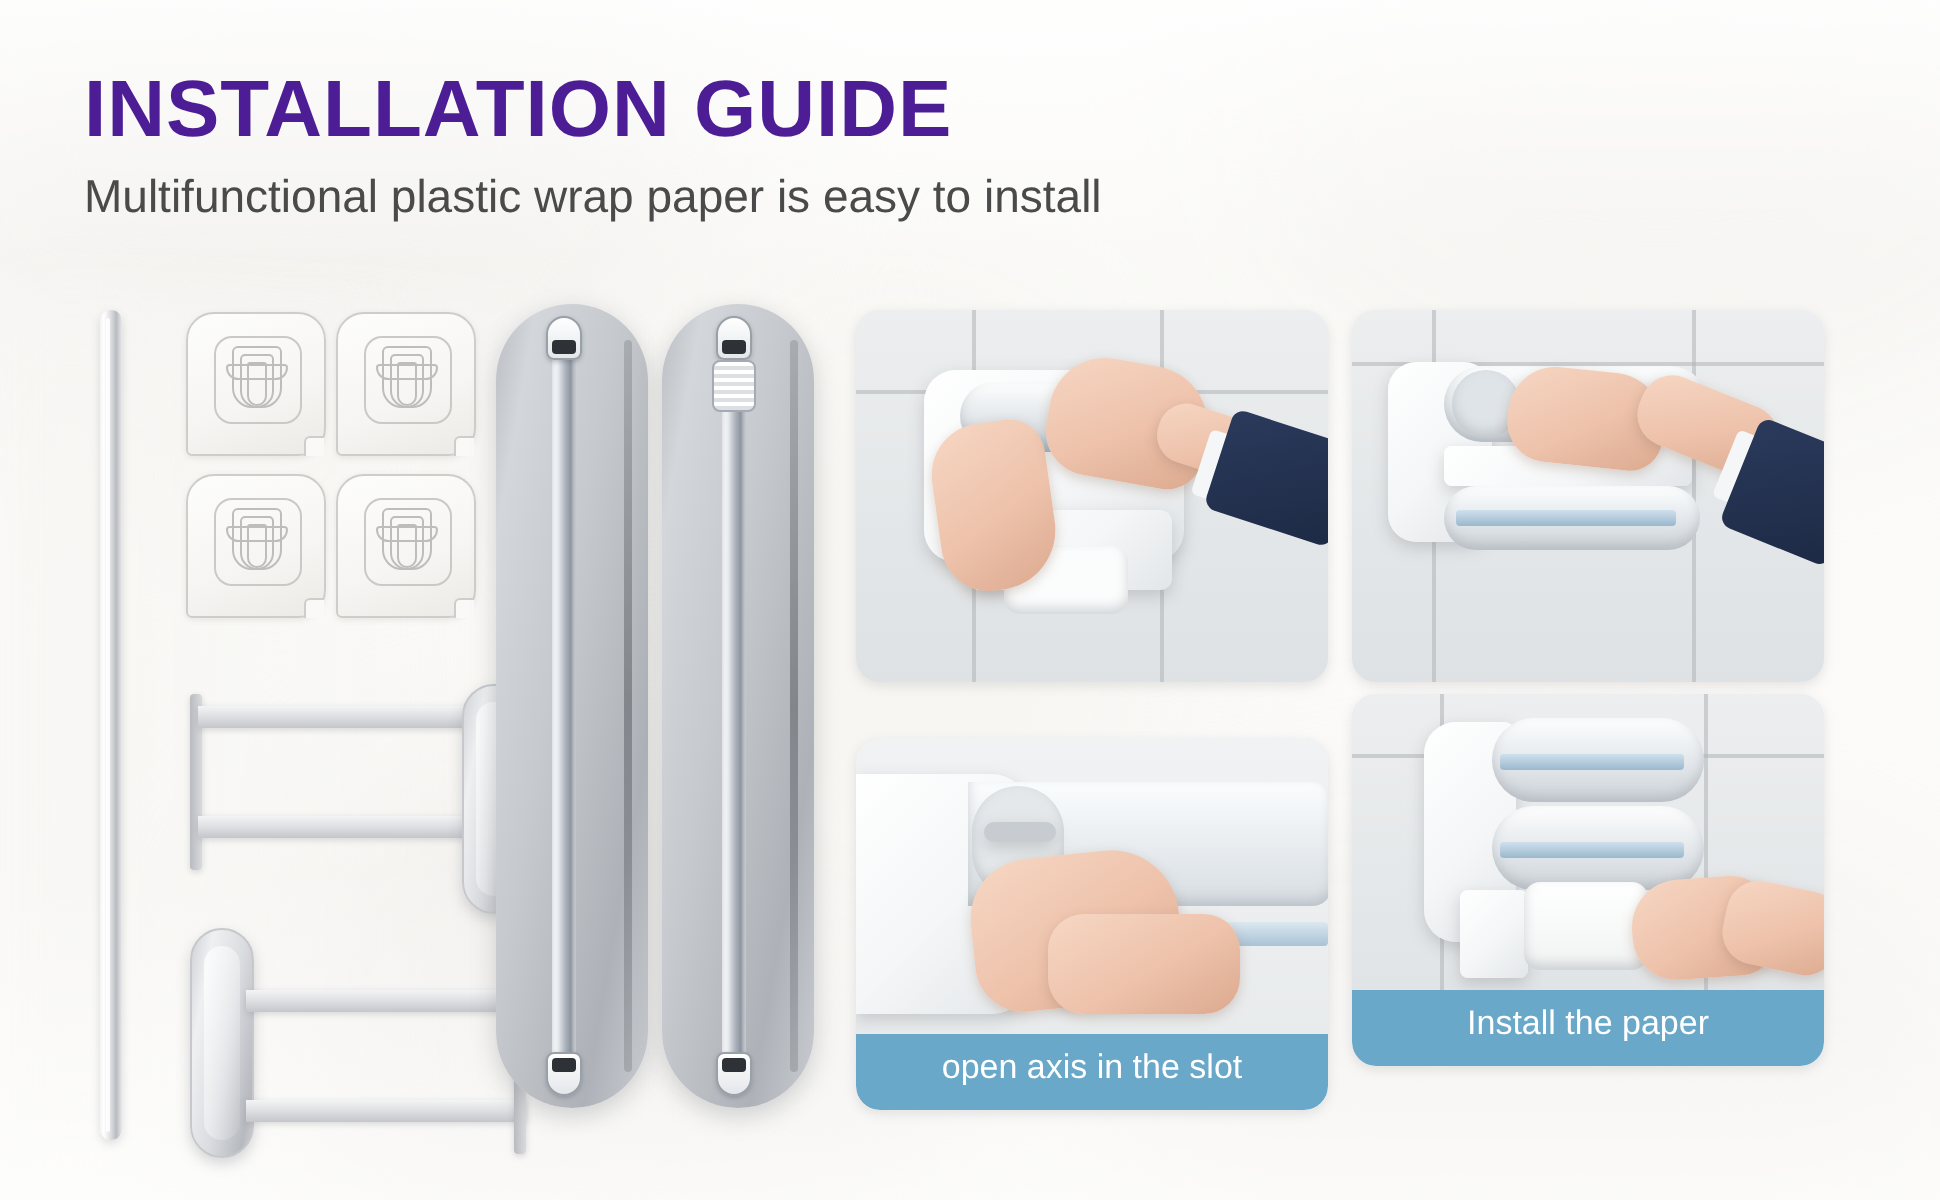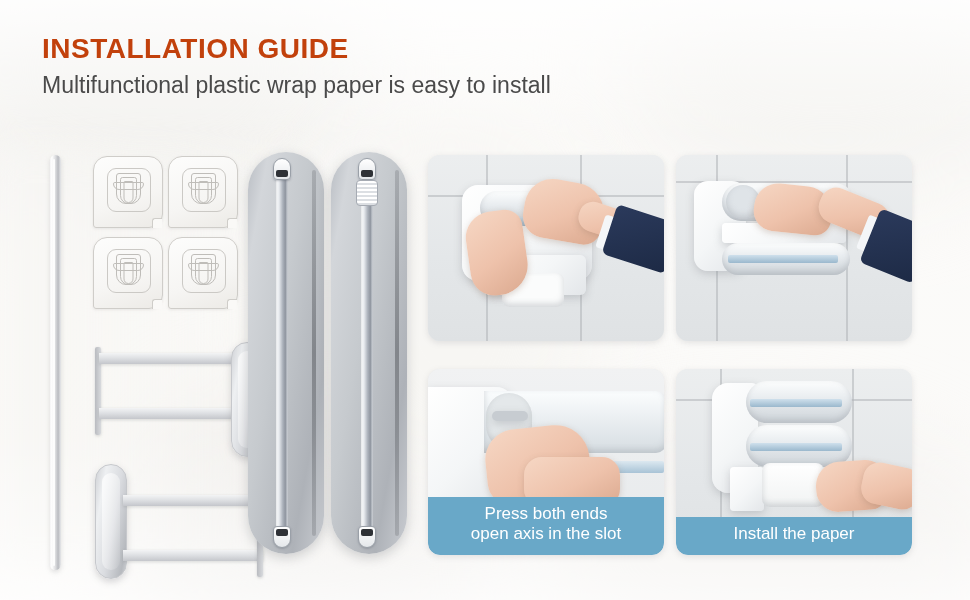--- a/index.html
+++ b/index.html
@@ -39,24 +39,24 @@
   }
   .bg-soft-band {
     position: absolute; left: 0; top: 150px; width: 420px; height: 420px;
     background: linear-gradient(90deg, rgba(246,245,242,0.9), rgba(255,255,255,0) 80%);
     filter: blur(18px);
   }
 
   
   .header { position: absolute; left: 42px; top: 34px; }
   .title {
-    font-size: 28px;
+    font-size: 40px;
     font-weight: bold;
     letter-spacing: 0.5px;
-    color: #c2410c;
+    color: #4c1d95;
     line-height: 1.05;
     white-space: nowrap;
   }
   .subtitle {
     margin-top: 9px;
     font-size: 23px;
     font-weight: normal;
     color: #4a4a4a;
     line-height: 1.2;
     white-space: nowrap;
@@ -242,21 +242,21 @@
     position: absolute;
     width: 236px; height: 186px;
     border-radius: 12px;
     overflow: hidden;
     background: #e9ecee;
     box-shadow: 0 2px 6px rgba(120,122,126,0.18);
   }
   .p1 { left: 428px; top: 155px; }
   .p2 { left: 676px; top: 155px; }
   .p3 { left: 428px; top: 369px; }
-  .p4 { left: 676px; top: 369px; }
+  .p4 { left: 676px; top: 347px; }
 
   .photo { position: absolute; inset: 0; overflow: hidden; }
 
   
   .wall {
     position: absolute; inset: 0;
     background:
       linear-gradient(180deg,#eceeef 0%,#e4e7e9 55%,#dfe2e4 100%);
   }
   .wall .grout-v, .wall .grout-h {
@@ -458,21 +458,20 @@
       <div class="wall" style="background:linear-gradient(180deg,#f1f2f3,#e6e9eb)"></div>
       <div class="disp" style="left:0px; top:18px; width:86px; height:120px; border-radius:0 18px 18px 0;"></div>
       <div class="roll-tube" style="left:56px; top:22px; width:182px; height:62px; border-radius:0 10px 10px 0; background:linear-gradient(180deg,#fbfdfe,#d6dde2);"></div>
       <div class="roll-tube" style="left:58px; top:24px; width:46px; height:56px; background:#e4e8ea;"></div>
       <div class="disp" style="left:64px; top:42px; width:36px; height:10px; border-radius:5px; background:#c7ccd1;"></div>
       <div class="film-strip" style="left:104px; top:92px; width:132px; height:12px; background:linear-gradient(180deg,#dce8f0,#a8c3d6);"></div>
       <div class="hand" style="left:58px; top:58px; width:104px; height:76px; border-radius:30px 34px 20px 24px; transform:rotate(-6deg);"></div>
       <div class="hand" style="left:96px; top:88px; width:96px; height:50px; border-radius:18px;"></div>
     </div>
     <div class="caption">
-      <span class="l">Press both ends</span>
       <span class="l">open axis in the slot</span>
     </div>
   </div>
 
   <div class="panel p4">
     <div class="photo">
       <div class="wall">
         <div class="grout-v" style="left:44px"></div>
         <div class="grout-v" style="left:176px"></div>
         <div class="grout-h" style="top:30px"></div>

